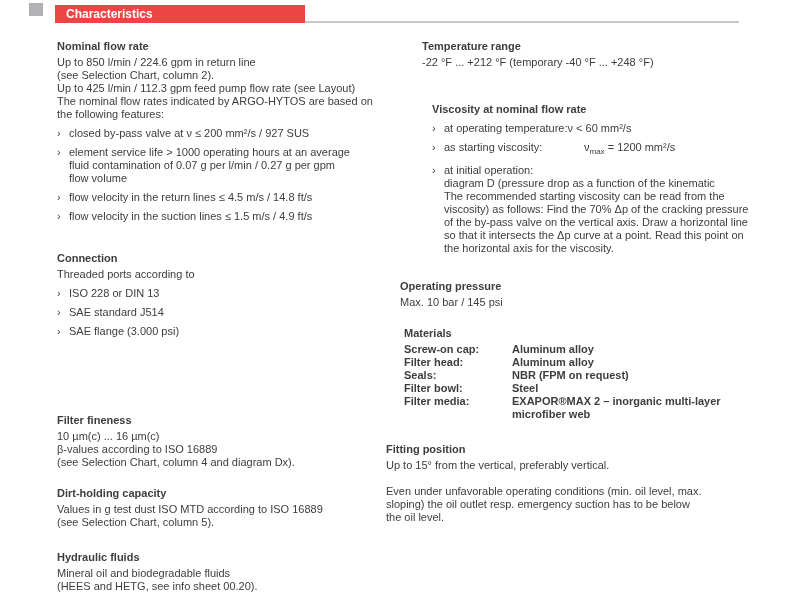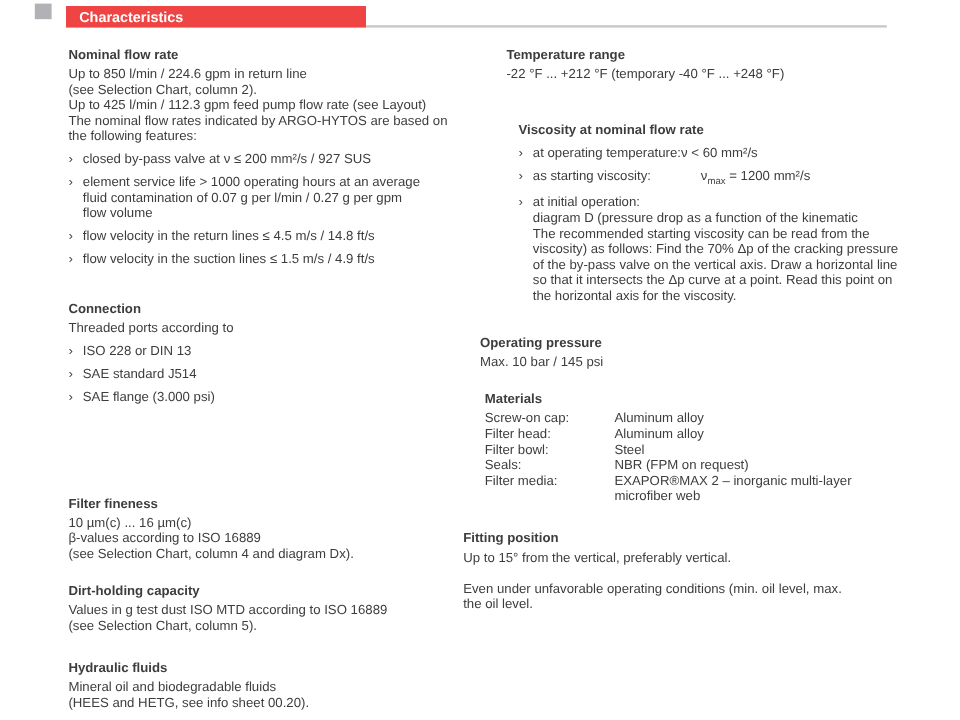--- a/index.html
+++ b/index.html
@@ -14,21 +14,21 @@
   .section{position:absolute;}
   .sec-heading{font-weight:bold;line-height:13px;margin-bottom:3px;white-space:nowrap;}
   .line{line-height:13px;white-space:nowrap;}
   .bullet{display:flex;margin-top:6px;}
   .bullet .marker{flex:none;width:12px;line-height:13px;}
   .btext{min-width:0;}
   .para{margin-top:6px;}
   .gap-para{margin-top:13px;}
   .vlabel{display:inline-block;width:140px;}
   sub{font-size:8px;text-align:center;}
-  .mrow{display:flex;}
+  .mrow{display:flex;font-weight:bold;}
   .mlabel{flex:none;width:108px;line-height:13px;white-space:nowrap;}
   .mval{min-width:0;}
 </style>
 </head>
 <body>
 
 <div id="page">
 
   <div class="corner-square"></div>
   <div class="title-bar">
@@ -159,42 +159,43 @@
           <div class="line">Aluminum alloy</div>
         </div>
     </div>
     <div class="mrow">
       <span class="mlabel">Filter head:</span>
       <div class="mval">
           <div class="line">Aluminum alloy</div>
         </div>
     </div>
     <div class="mrow">
+      <span class="mlabel">Seals:</span>
+      <div class="mval">
+          <div class="line">NBR (FPM on request)</div>
+        </div>
+    </div>
+    <div class="mrow">
       <span class="mlabel">Filter bowl:</span>
       <div class="mval">
           <div class="line">Steel</div>
-        </div>
-    </div>
-    <div class="mrow">
-      <span class="mlabel">Seals:</span>
-      <div class="mval">
-          <div class="line">NBR (FPM on request)</div>
         </div>
     </div>
     <div class="mrow">
       <span class="mlabel">Filter media:</span>
       <div class="mval">
         <div class="line">EXAPOR®MAX 2 – inorganic multi-layer</div>
         <div class="line">microfiber web</div>
       </div>
     </div>
   </div>
 
   <div class="section" style="left:386px;top:443px;">
     <div class="sec-heading">Fitting position</div>
     <div class="line">Up to 15° from the vertical, preferably vertical.</div>
     <div class="gap-para">
       <div class="line">Even under unfavorable operating conditions (min. oil level, max.</div>
+      <div class="line">sloping) the oil outlet resp. emergency suction has to be below</div>
       <div class="line">the oil level.</div>
     </div>
   </div>
 
 </div>
 
 </body></html>

